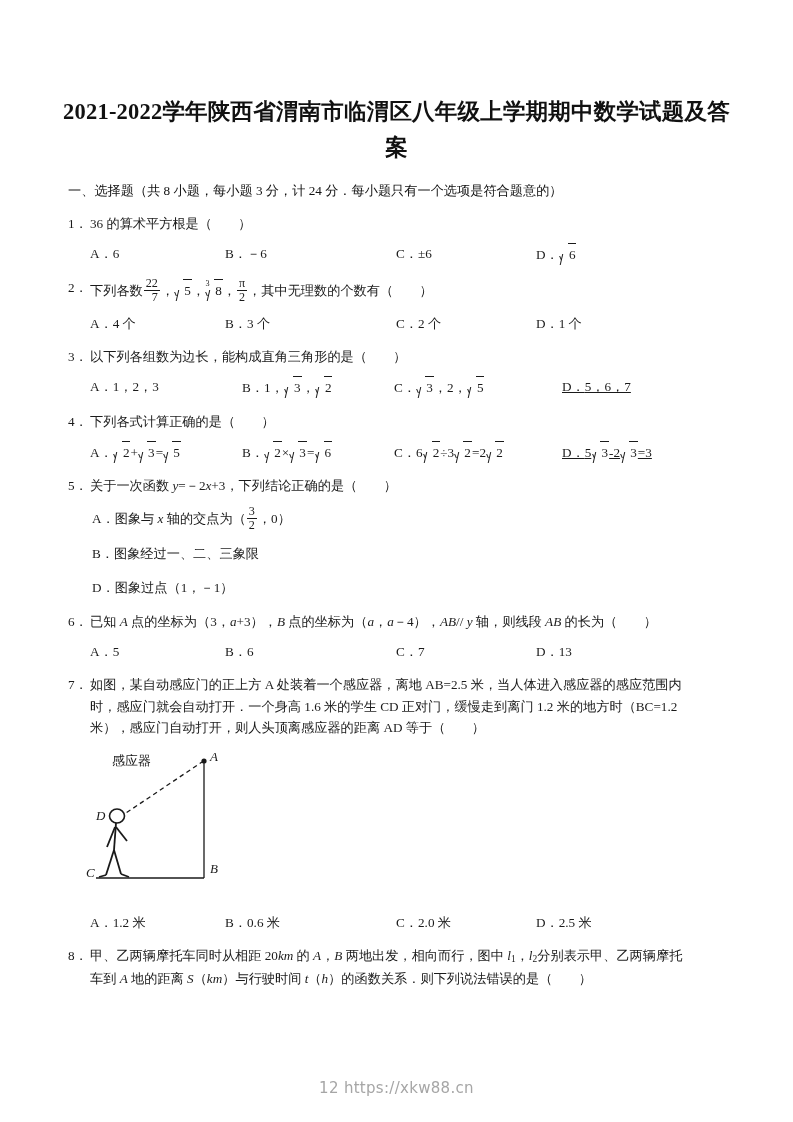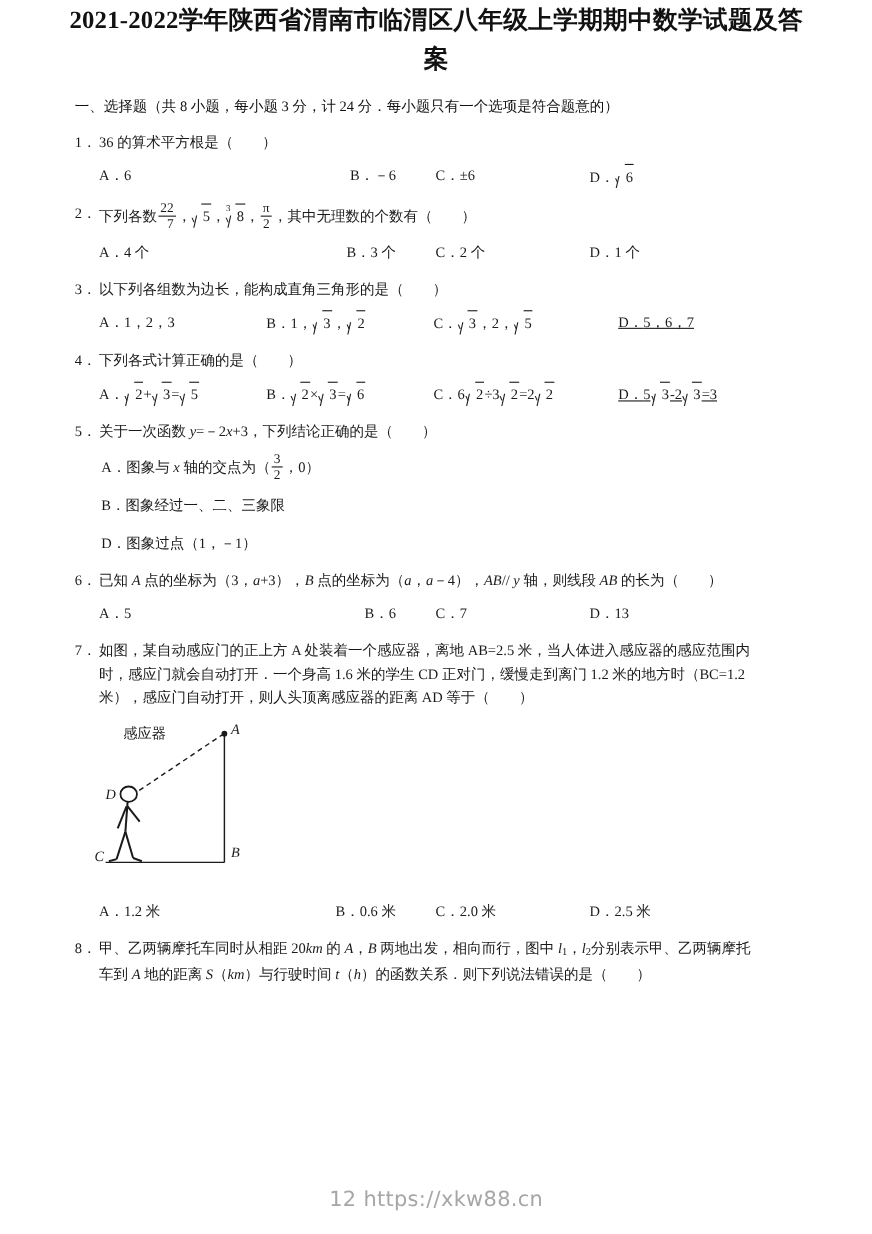--- a/index.html
+++ b/index.html
@@ -20,20 +20,21 @@
     left: 0; top: 0;
     width: 793px;
     height: 1122px;
     box-sizing: border-box;
     padding: 0 62px;
   }
 
   
   .doc-title {
     margin: 0;
+    padding-top: 94px;
     font-size: 22.5px;
     font-weight: bold;
     line-height: 1.62;
     text-align: center;
     letter-spacing: 0.2px;
     color: #111;
   }
 
   
   .section-head {
@@ -67,21 +68,21 @@
 
   
   .opts {
     margin: 9px 0 0 0;
     padding-left: 28px;
     display: flex;
     font-size: 13.2px;
     line-height: 1.6;
   }
   .opts.cols-even > .opt:nth-child(1) { width: 135px; }
-  .opts.cols-even > .opt:nth-child(2) { width: 135px; text-align: right; }
+  .opts.cols-even > .opt:nth-child(2) { width: 135px; }
   .opts.cols-even > .opt:nth-child(3) { width: 140px; margin-left: 36px; }
   .opts.cols-even > .opt:nth-child(4) { width: auto; }
 
   .opts.cols-wide > .opt:nth-child(1) { width: 152px; }
   .opts.cols-wide > .opt:nth-child(2) { width: 152px; }
   .opts.cols-wide > .opt:nth-child(3) { width: 168px; }
   .opts.cols-wide > .opt:nth-child(4) { width: auto; text-decoration: underline; }
 
   .opt { white-space: nowrap; }
 
@@ -158,21 +159,21 @@
   }
 
   
   .footer {
     position: absolute;
     left: 0;
     top: 1079px;
     width: 793px;
     text-align: center;
     font-family: "DejaVu Sans", "Liberation Sans", sans-serif;
-    font-size: 19px;
+    font-size: 15px;
     color: #a6a6a6;
     letter-spacing: 0.3px;
   }
 </style>
 </head>
 <body>
 
 <div class="page">
 
   <h1 class="doc-title">2021-2022学年陕西省渭南市临渭区八年级上学期期中数学试题及答案</h1>

